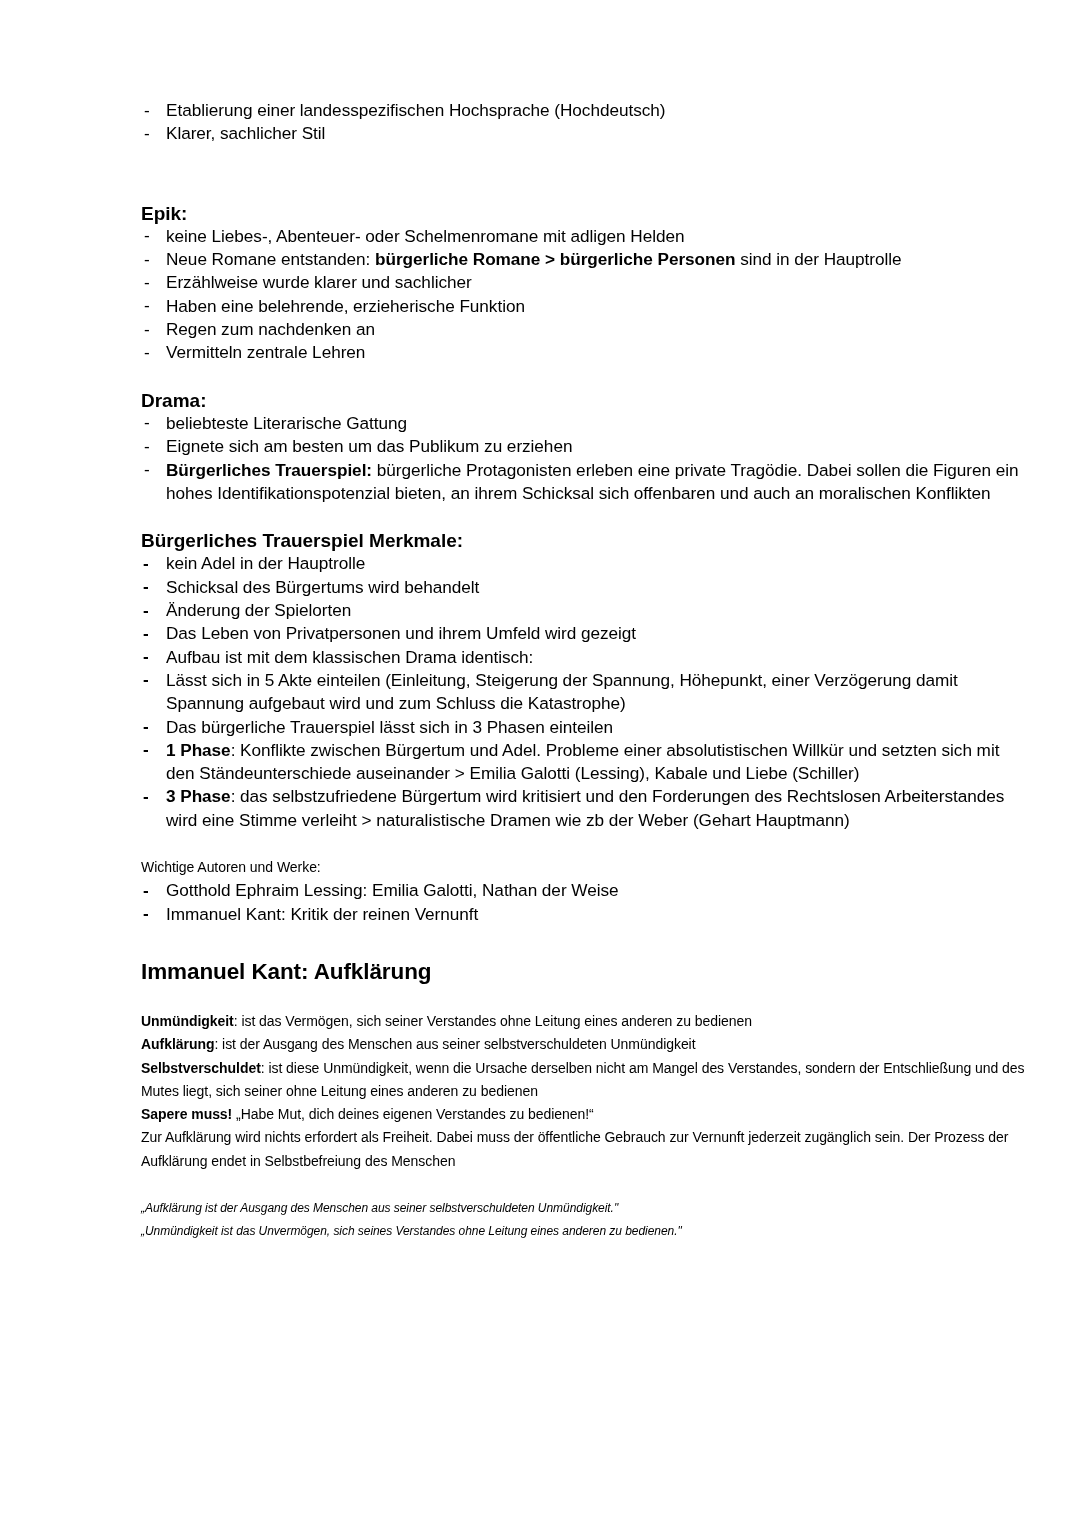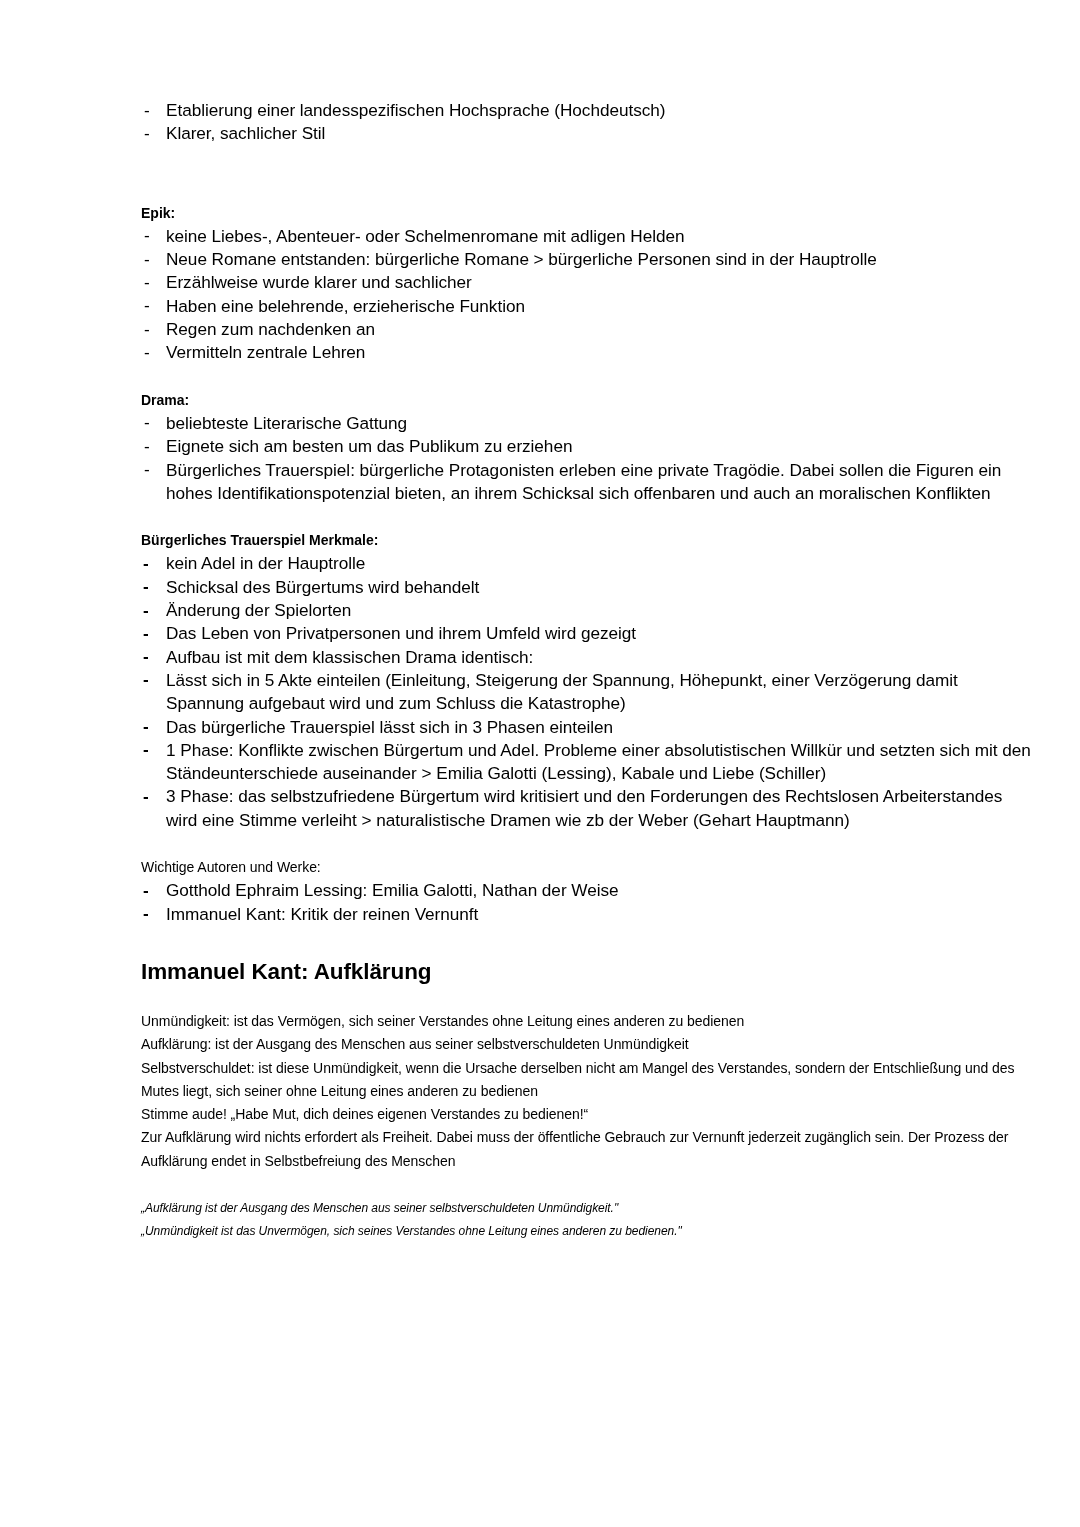--- a/index.html
+++ b/index.html
@@ -29,21 +29,21 @@
   }
 
   
   .para {
     font-size: 14px;
     line-height: 23.3px;
     margin: 0;
     letter-spacing: -0.05px;
   }
   .section-title {
-    font-size: 14px;
+    font-size: 19px;
     line-height: 23.3px;
     font-weight: bold;
     margin: 0;
   }
 
   
   ul.bullets {
     list-style: none;
     margin: 0;
     padding: 0;
@@ -65,21 +65,21 @@
     line-height: 23.3px;
   }
   ul.bullets.thin > li::before {
     font-weight: normal;
   }
   ul.bullets.thick > li::before {
     font-weight: bold;
     left: 2px;
   }
 
-  b, strong { font-weight: normal; }
+  b, strong { font-weight: bold; }
 
   
   .heading {
     font-size: 22.5px;
     line-height: 28px;
     font-weight: bold;
     margin: 0;
     letter-spacing: -0.1px;
   }
 
@@ -152,21 +152,21 @@
 
     <div class="sp-l"></div>
 
     <h1 class="heading">Immanuel Kant: Aufklärung</h1>
 
     <div class="sp-m"></div>
 
     <p class="para"><b>Unmündigkeit</b><span>: ist das Vermögen, sich seiner Verstandes ohne Leitung eines anderen zu bedienen</span></p>
     <p class="para"><b>Aufklärung</b><span>: ist der Ausgang des Menschen aus seiner selbstverschuldeten Unmündigkeit</span></p>
     <p class="para"><b>Selbstverschuldet</b><span>: ist diese Unmündigkeit, wenn die Ursache derselben nicht am Mangel des Verstandes, sondern der Entschließung und des Mutes liegt, sich seiner ohne Leitung eines anderen zu bedienen</span></p>
-    <p class="para"><b>Stimme aude!</b><span> „Habe Mut, dich deines eigenen Verstandes zu bedienen!“</span></p>
+    <p class="para"><b>Sapere muss!</b><span> „Habe Mut, dich deines eigenen Verstandes zu bedienen!“</span></p>
     <p class="para">Zur Aufklärung wird nichts erfordert als Freiheit. Dabei muss der öffentliche Gebrauch zur Vernunft jederzeit zugänglich sein. Der Prozess der Aufklärung endet in Selbstbefreiung des Menschen</p>
 
     <div class="sp-m"></div>
 
     <p class="quote">„Aufklärung ist der Ausgang des Menschen aus seiner selbstverschuldeten Unmündigkeit."</p>
     <p class="quote">„Unmündigkeit ist das Unvermögen, sich seines Verstandes ohne Leitung eines anderen zu bedienen."</p>
 
   </div>
 </div>
 

